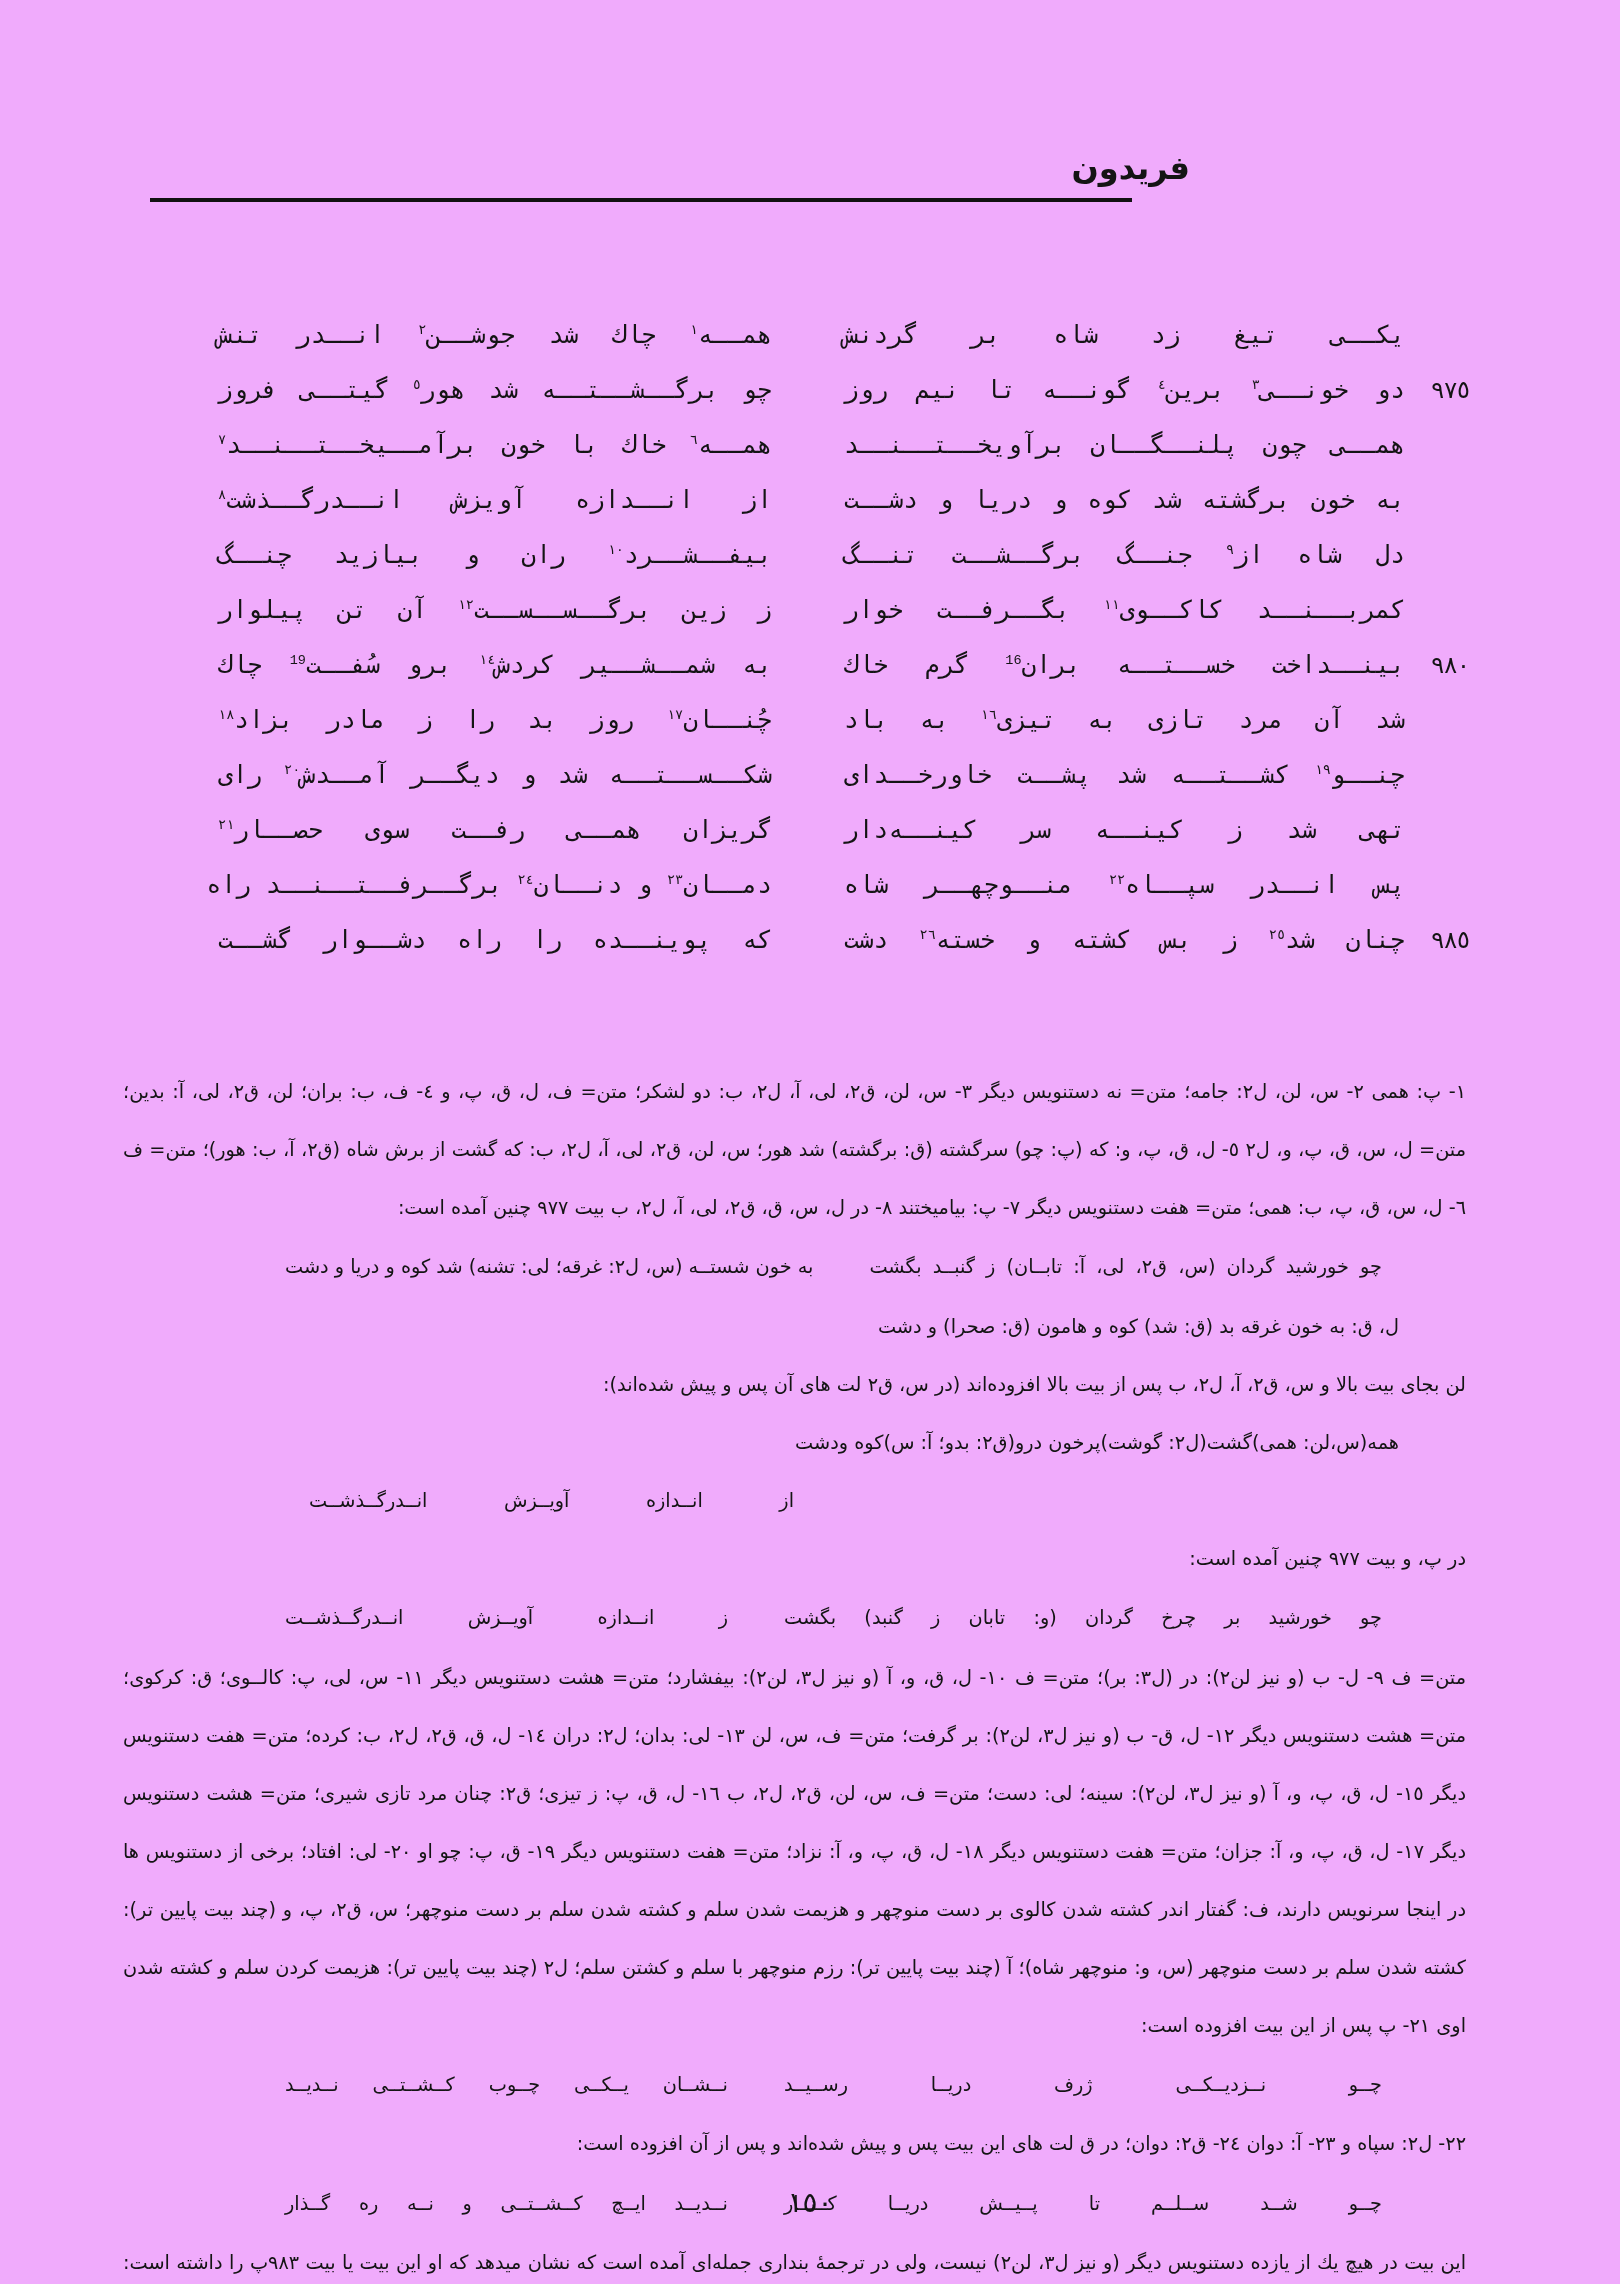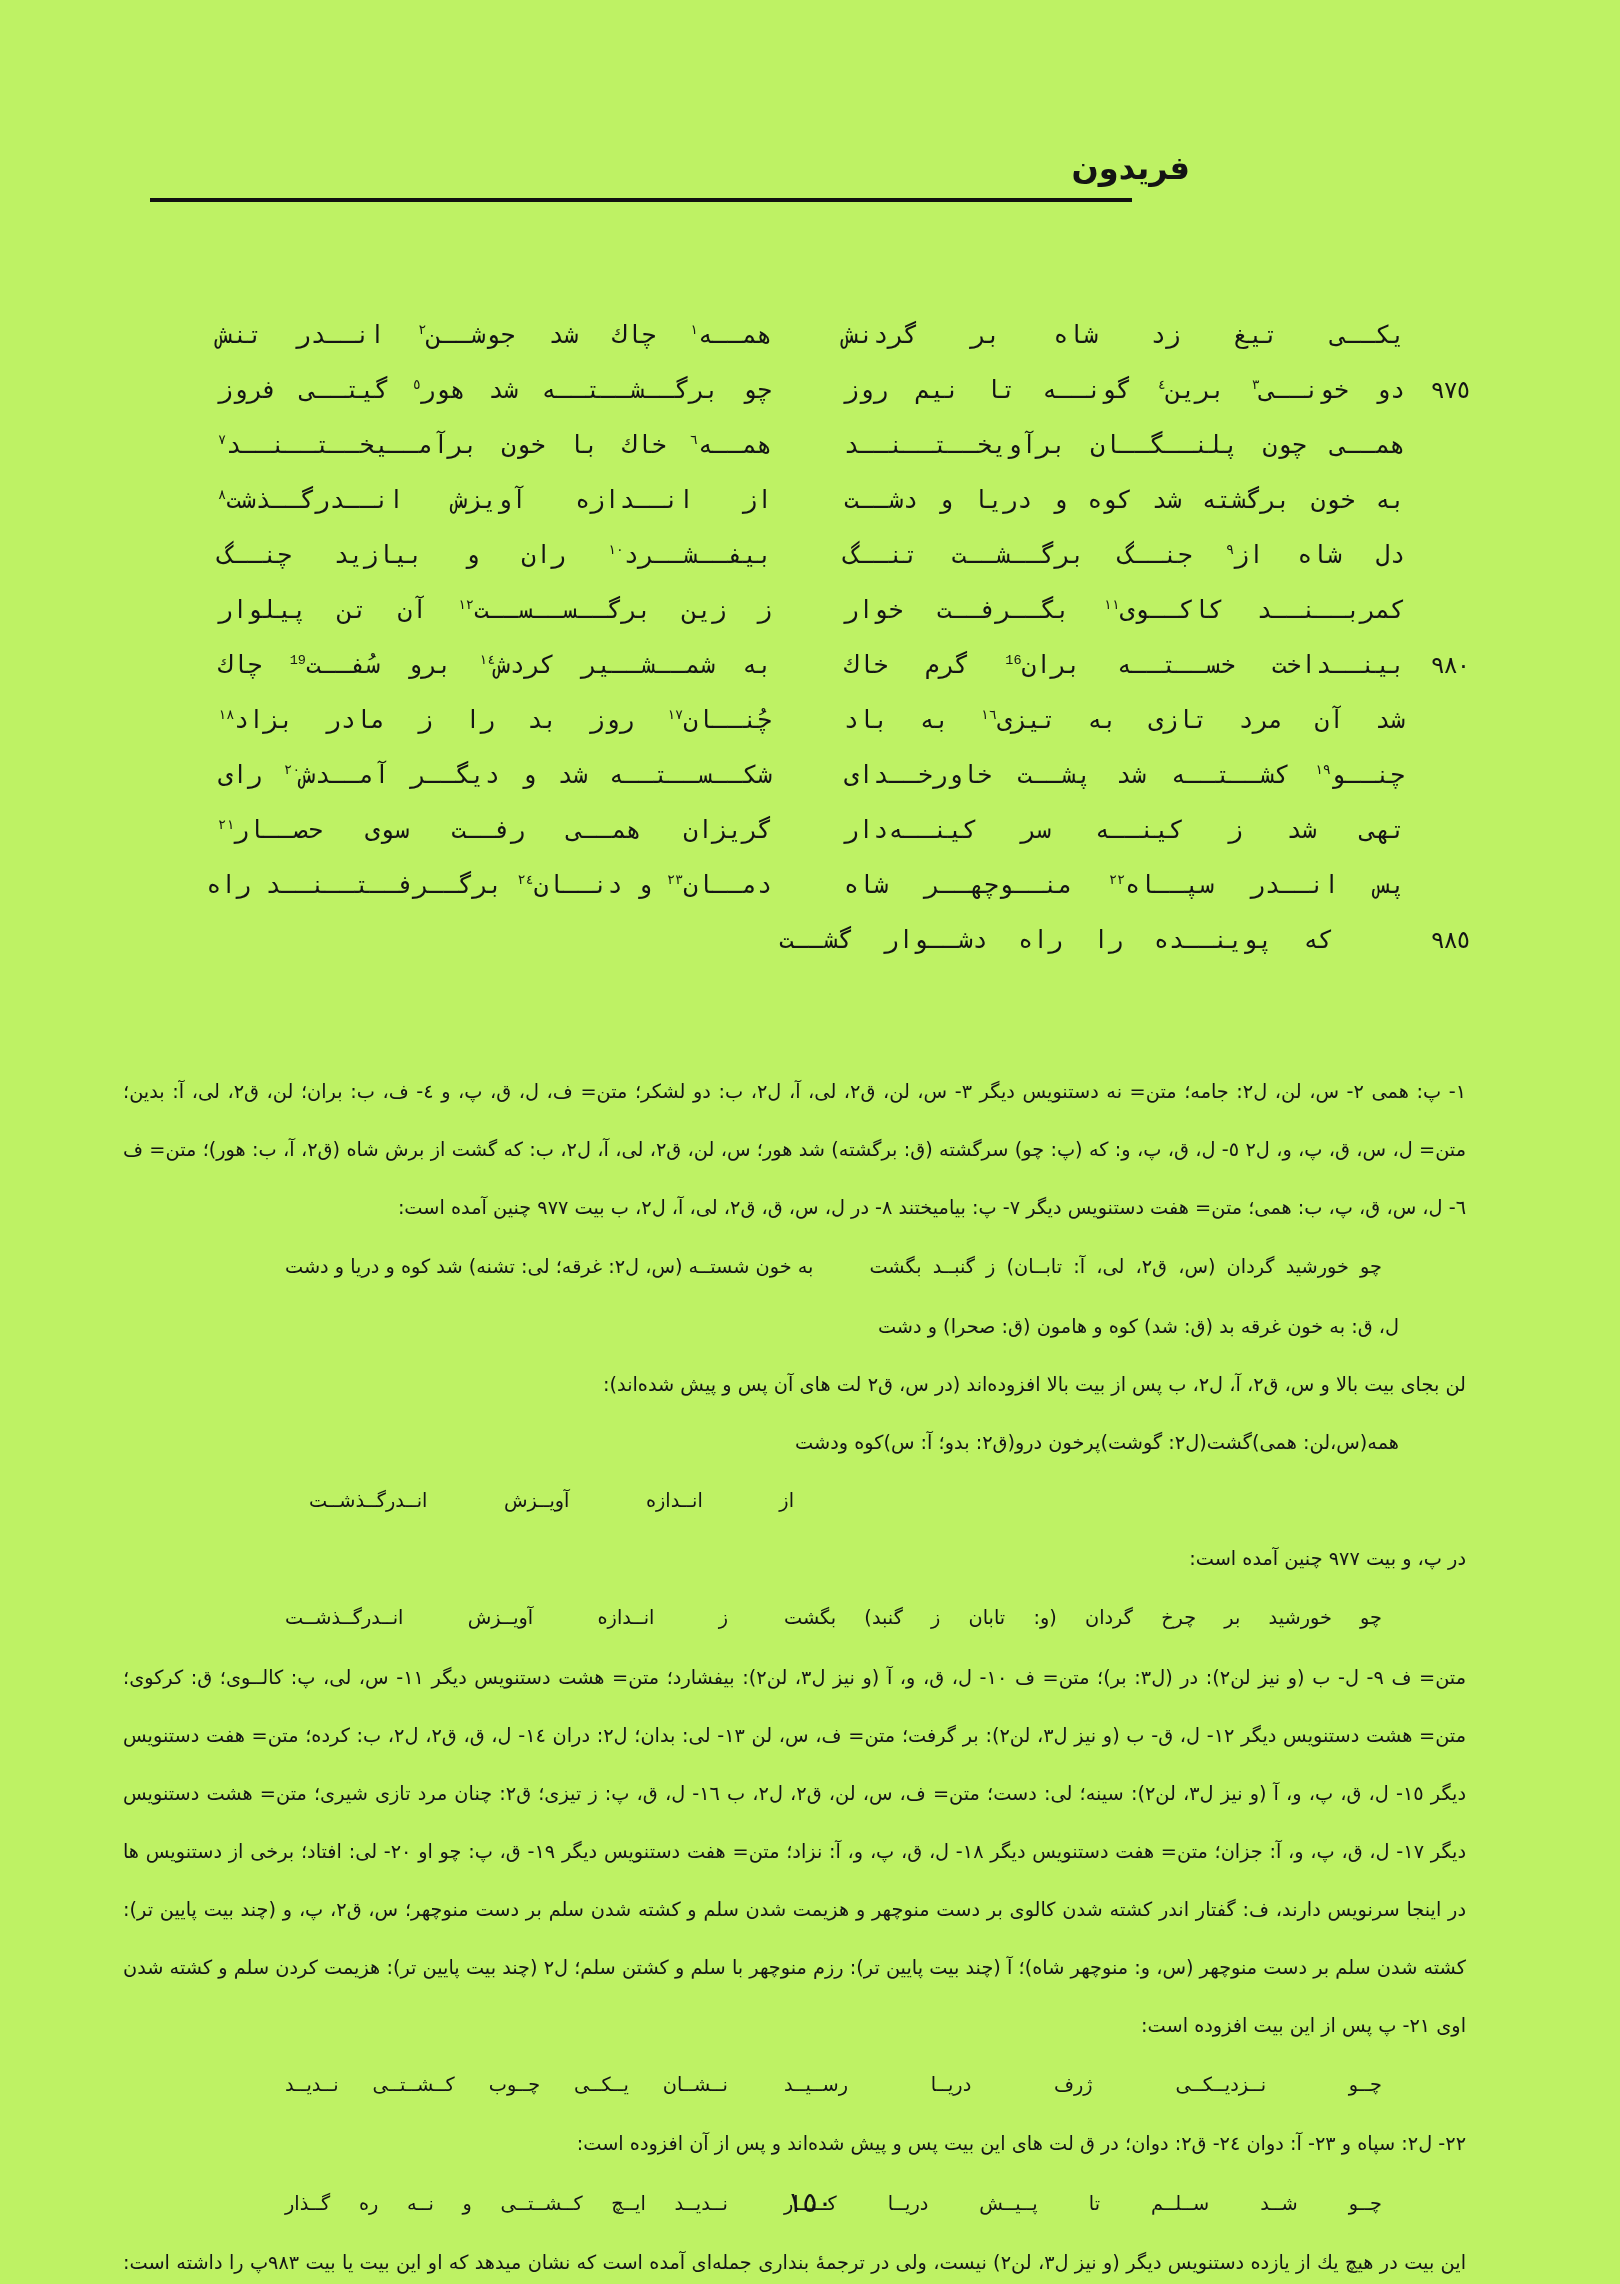--- a/index.html
+++ b/index.html
@@ -1,19 +1,19 @@
 <!DOCTYPE html>
 <html lang="fa" dir="rtl" style="font-size:11.3px"><head>
 <meta charset="utf-8">
 <style>
   html,body{margin:0;padding:0;background:#ffffff;}
   .page{
     position:relative;
     width:1620px;height:2284px;
-    background:#bef264;
+    background:#f0abfc;
     font-family:"DejaVu Sans",sans-serif;
     color:#141414;
     direction:rtl;
     overflow:hidden;
   }
   
   .running-head{
     position:absolute;top:149px;right:430px;
     font-size:32px;font-weight:bold;letter-spacing:0.7px;
   }
@@ -126,20 +126,21 @@
       <span class="hemi h2">گريزان همــى رفــت سوى حصــار<sup>٢١</sup></span>
     </div>
     <div class="vrow">
       <span class="vnum"></span>
       <span class="hemi h1">پس انــدر سپــاه<sup>٢٢</sup> منــوچهــر شاه</span>
       <span class="hgap"></span>
       <span class="hemi h2">دمــان<sup>٢٣</sup> و دنــان<sup>٢٤</sup> برگــرفــتــنــد راه</span>
     </div>
     <div class="vrow">
       <span class="vnum">٩٨٥</span>
+      <span class="hemi h1">چنان شد<sup>٢٥</sup> ز بس كشته و خسته<sup>٢٦</sup> دشت</span>
       <span class="hgap"></span>
       <span class="hemi h2">كه پوينــده را راه دشــوار گشــت</span>
     </div>
   </div>
 
   <div class="apparatus">
     <div class="app-note">١- پ: همى   ٢- س، لن، ل٢: جامه؛ متن= نه دستنويس ديگر   ٣- س، لن، ق٢، لى، آ، ل٢، ب: دو لشكر؛ متن= ف، ل، ق، پ، و   ٤- ف، ب: بران؛ لن، ق٢، لى، آ: بدين؛ متن= ل، س، ق، پ، و، ل٢   ٥- ل، ق، پ، و: كه (پ: چو) سرگشته (ق: برگشته) شد هور؛ س، لن، ق٢، لى، آ، ل٢، ب: كه گشت از برش شاه (ق٢، آ، ب: هور)؛ متن= ف   ٦- ل، س، ق، پ، ب: همى؛ متن= هفت دستنويس ديگر   ٧- پ: بياميختند   ٨- در ل، س، ق، ق٢، لى، آ، ل٢، ب بيت ٩٧٧ چنين آمده است:</div>
     <div class="app-verse">
       <span class="vh a">چو خورشيد گردان (س، ق٢، لى، آ: تابــان) ز گنبــد بگشت</span>
       <span class="vh b">به خون شستــه (س، ل٢: غرقه؛ لى: تشنه) شد كوه و دريا و دشت</span>

